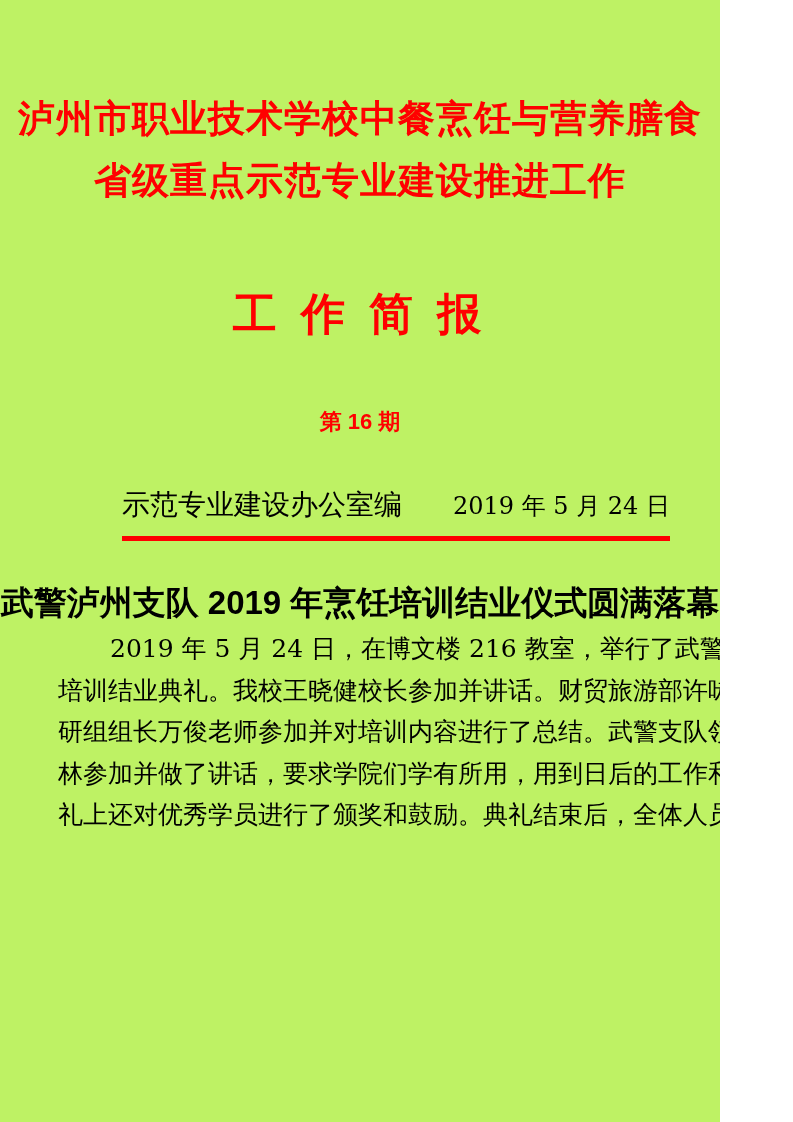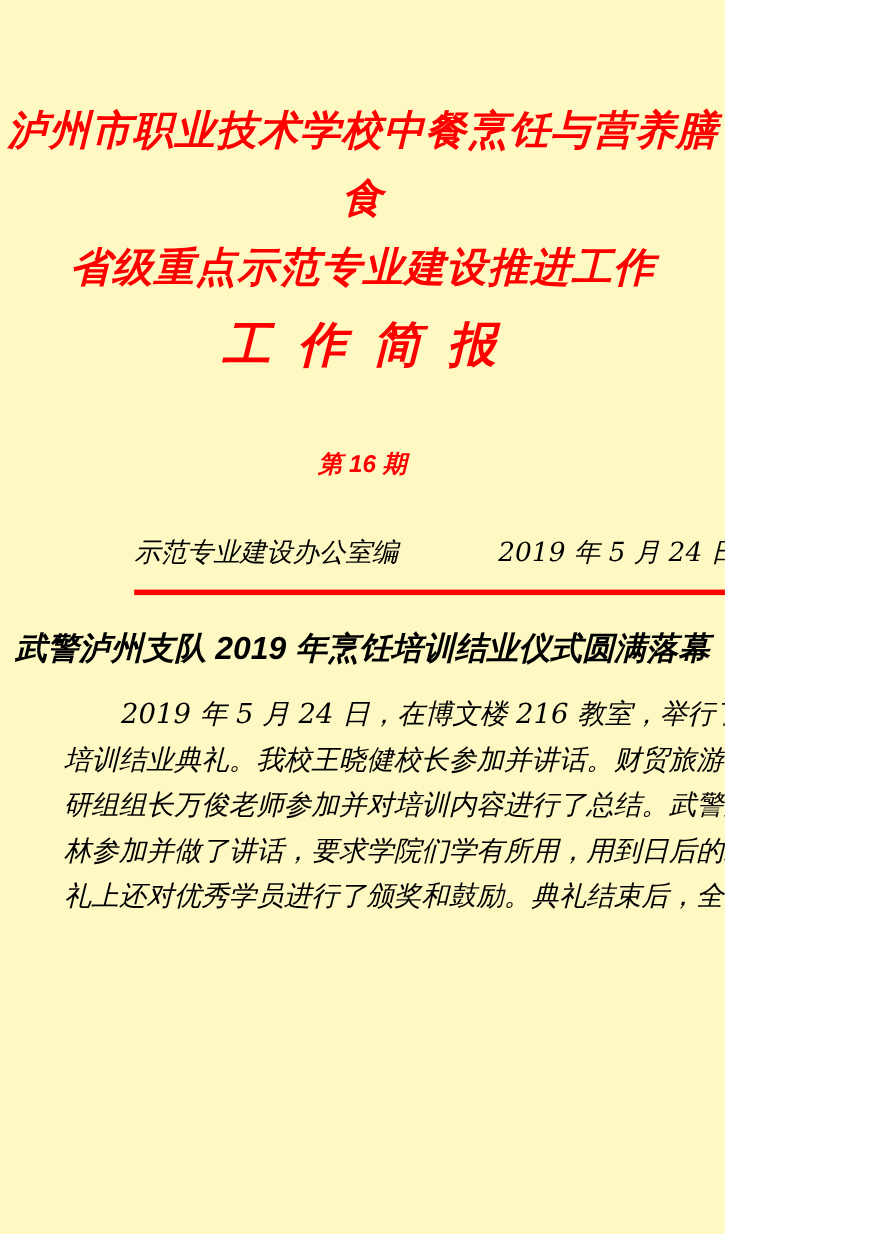--- a/index.html
+++ b/index.html
@@ -4,25 +4,24 @@
 <style>
   * { margin: 0; padding: 0; box-sizing: border-box; }
   html, body { background: #ffffff; }
   body {
     font-family: "Liberation Sans", sans-serif;
     width: 793px;
     margin: 0 auto;
   }
   .page {
     position: relative;
-    width: 659px;
+    width: 720px;
     height: 1122px;
-    background: #fef9c3;
+    background: #bef264;
     overflow: hidden;
-    font-style: italic;
   }
   .masthead {
     position: absolute;
     top: 88px;
     left: 0;
     right: 0;
     text-align: center;
     color: #ff0000;
     font-weight: bold;
     font-size: 37px;
@@ -59,46 +58,46 @@
     position: absolute;
     top: 486px;
     left: 122px;
     width: 548px;
     display: flex;
     justify-content: space-between;
     align-items: baseline;
   }
   .editor-credit {
     font-family: "Liberation Sans", sans-serif;
-    font-size: 24px;
+    font-size: 28px;
     color: #000000;
   }
   .issue-date {
     font-family: "DejaVu Serif", "Liberation Serif", serif;
     font-size: 24px;
     color: #000000;
     text-align: right;
   }
   .divider-rule {
     position: absolute;
     top: 536px;
     left: 122px;
     width: 548px;
     height: 5px;
     background: #ff0000;
   }
   .article-title {
     position: absolute;
-    top: 573px;
+    top: 586px;
     left: 0;
     right: 0;
     text-align: center;
     font-family: "Liberation Sans", sans-serif;
     font-weight: bold;
-    font-size: 29px;
+    font-size: 33px;
     line-height: 34px;
     color: #000000;
   }
   .article-body {
     position: absolute;
     top: 628px;
     left: 58px;
     width: 678px;
     font-family: "DejaVu Serif", "Liberation Serif", serif;
     font-size: 25px;

